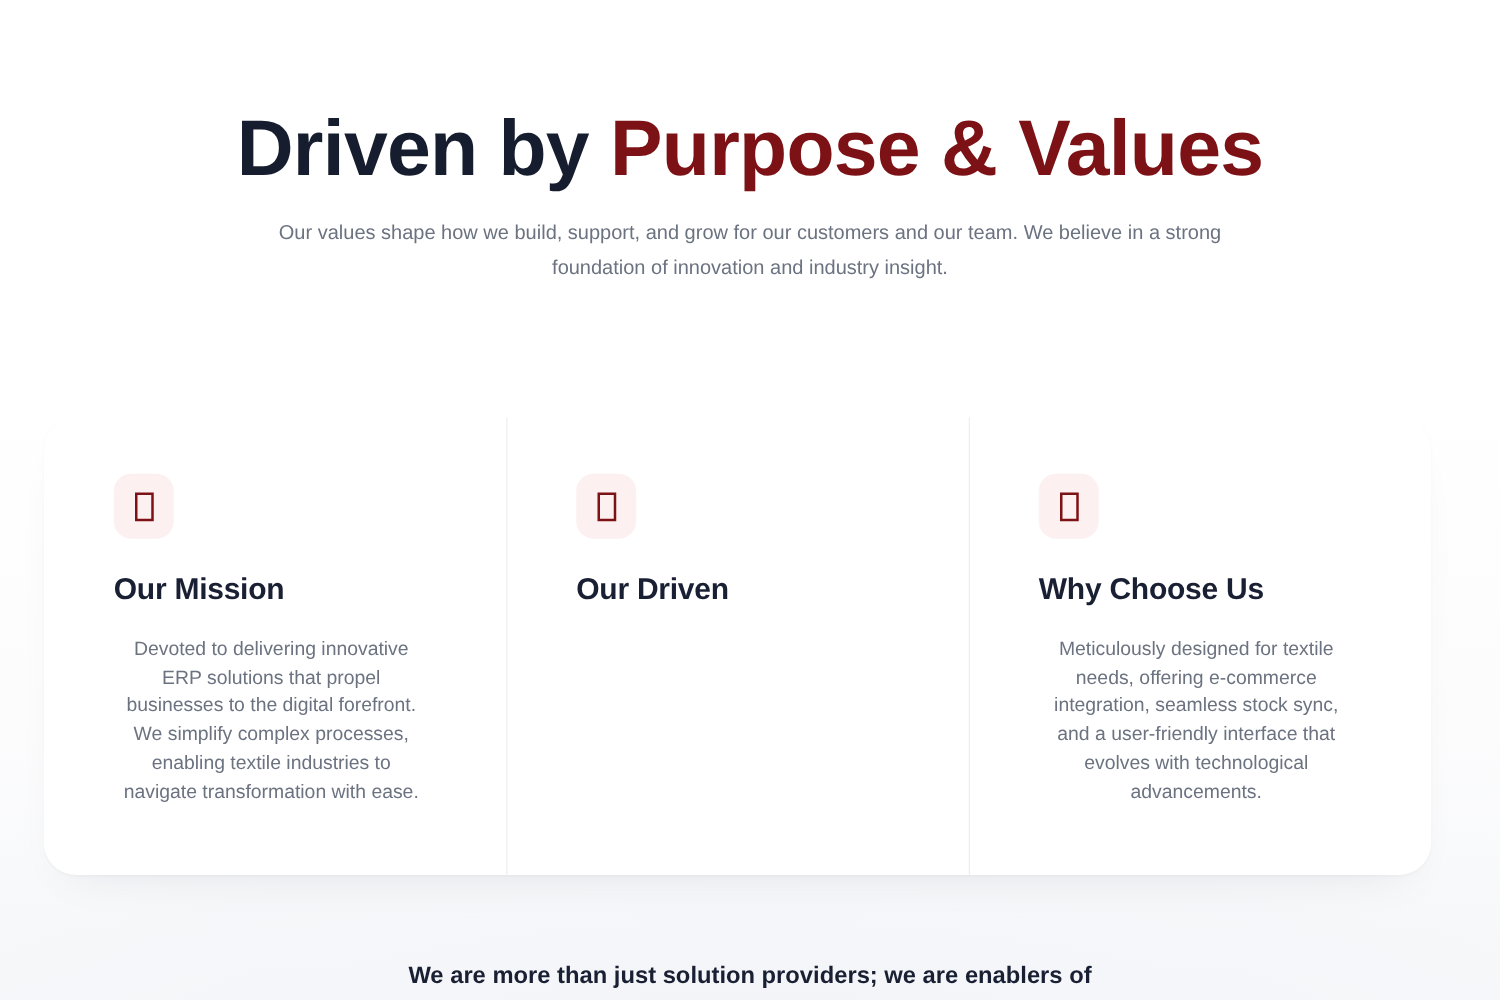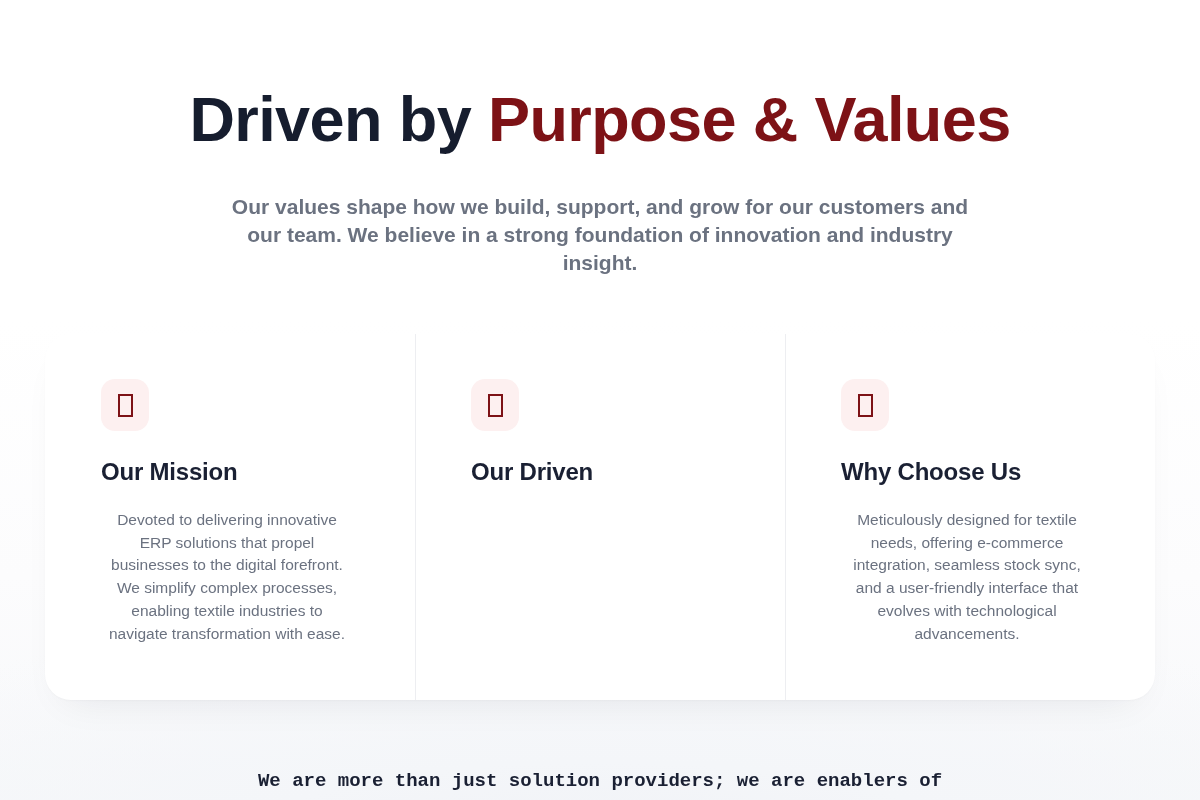--- a/index.html
+++ b/index.html
@@ -35,32 +35,32 @@
     margin: 0;
     font-size: 63px;
     line-height: 1.06;
     font-weight: 700;
     letter-spacing: -0.6px;
     color: #161d2e;
   }
   .headline .accent { color: #7d1216; }
 
   .subtitle {
-    margin: 40px auto 0;
+    margin: 20px auto 0;
     width: 760px;
-    font-size: 21px;
+    font-size: 16px;
     line-height: 28px;
     color: #6b7280;
-    font-weight: 700;
+    font-weight: 400;
   }
 
   
   .panel-wrap {
     position: absolute;
-    left: 45px;
+    left: 35px;
     top: 334px;
     width: 1110px;
     height: 366px;
   }
   .panel {
     position: relative;
     width: 100%;
     height: 100%;
     background: #ffffff;
     border-radius: 26px;
@@ -118,21 +118,20 @@
     text-align: center;
   }
 
   
   .bottom-strap {
     position: absolute;
     left: 0;
     right: 0;
     top: 766px;
     text-align: center;
-    font-family: Liberation Mono, monospace;
   }
   .bottom-strap-text {
     margin: 0;
     font-size: 19px;
     line-height: 30px;
     font-weight: 700;
     color: #1a2033;
   }
 </style>
 </head>

